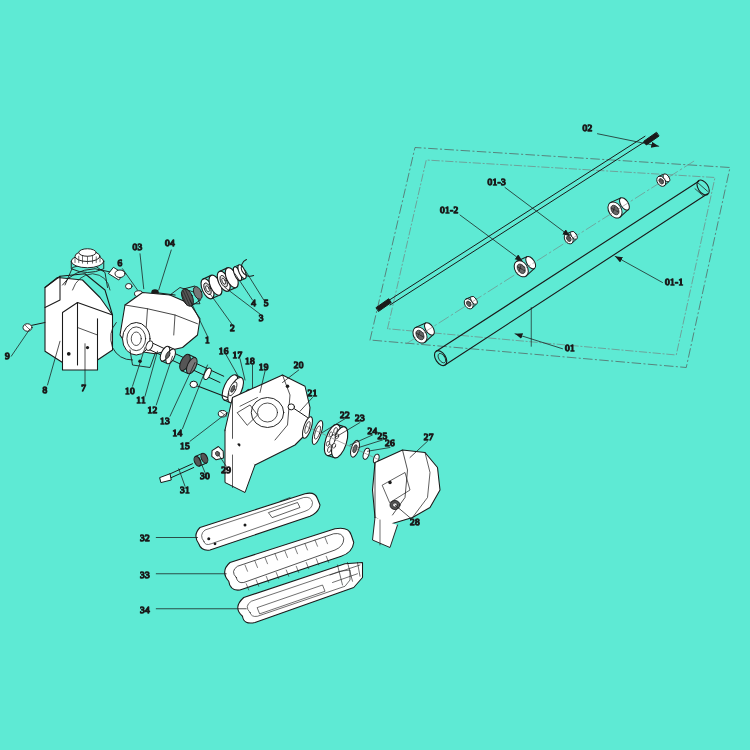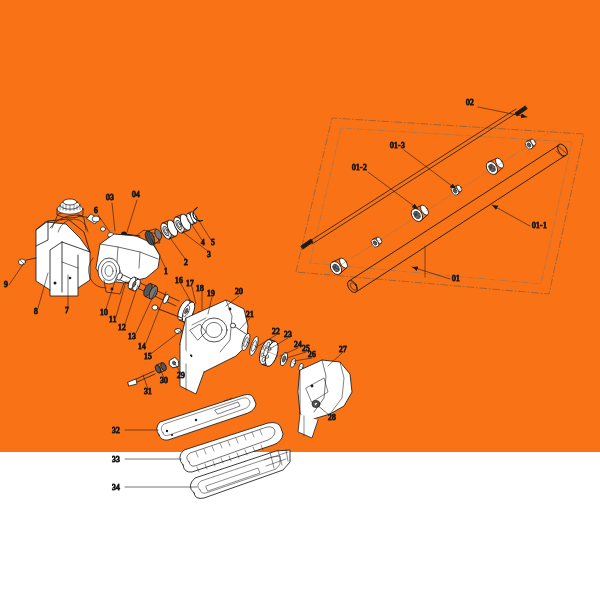--- a/index.html
+++ b/index.html
@@ -1,18 +1,18 @@
 <!DOCTYPE html>
 <html><head>
 <meta charset="utf-8">
 <style>
   html,body{margin:0;padding:0;background:#ffffff;}
   body{width:600px;height:600px;overflow:hidden;
        font-family:"Liberation Serif", serif;}
-  #stage{position:relative;width:600px;height:452px;background:#f97316;}
+  #stage{position:relative;width:600px;height:600px;background:#5eead4;}
   svg{display:block;}
   .lbl{font-family:"Liberation Serif", serif;font-size:7.5px;fill:#1a1a1a;
        letter-spacing:.3px;}
 </style>
 </head>
 <body>
 
 <div id="stage">
 <svg width="600" height="600" viewBox="0 0 600 600">
 

